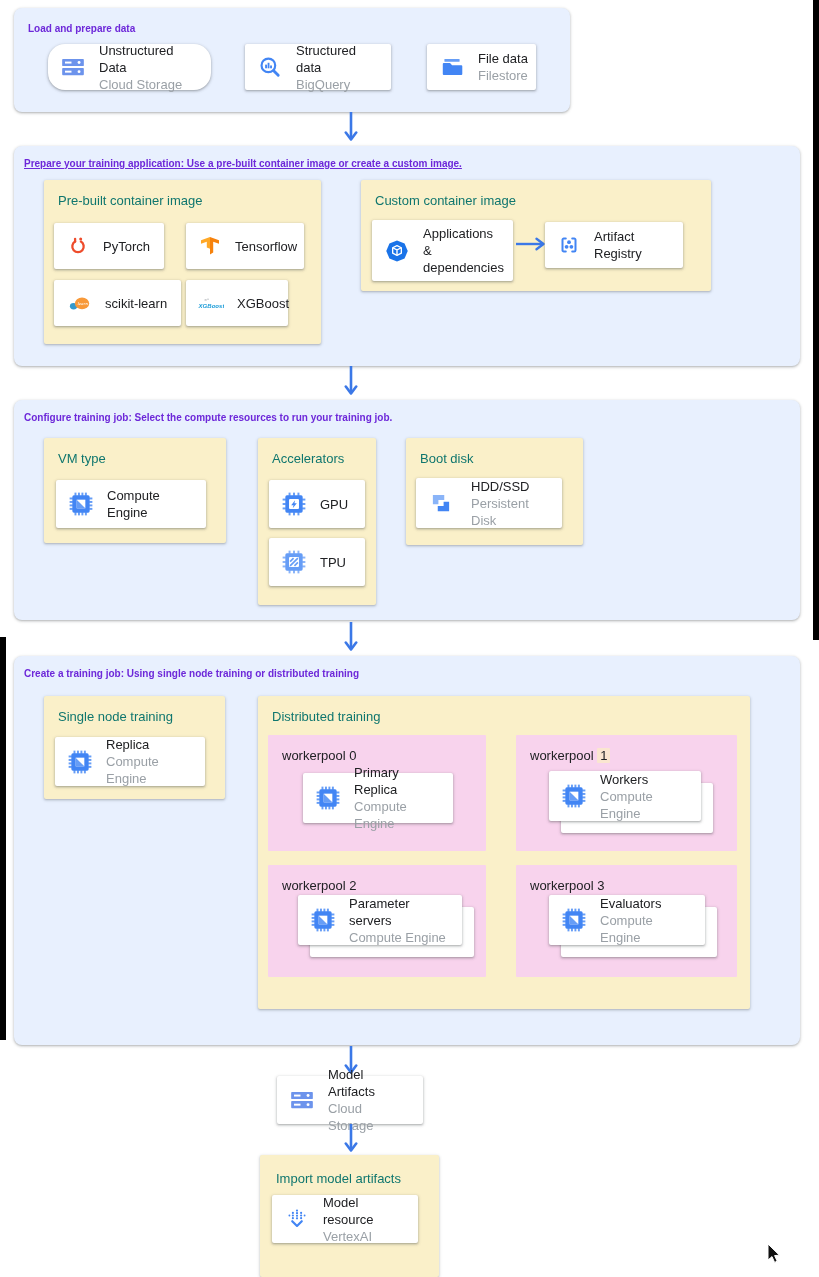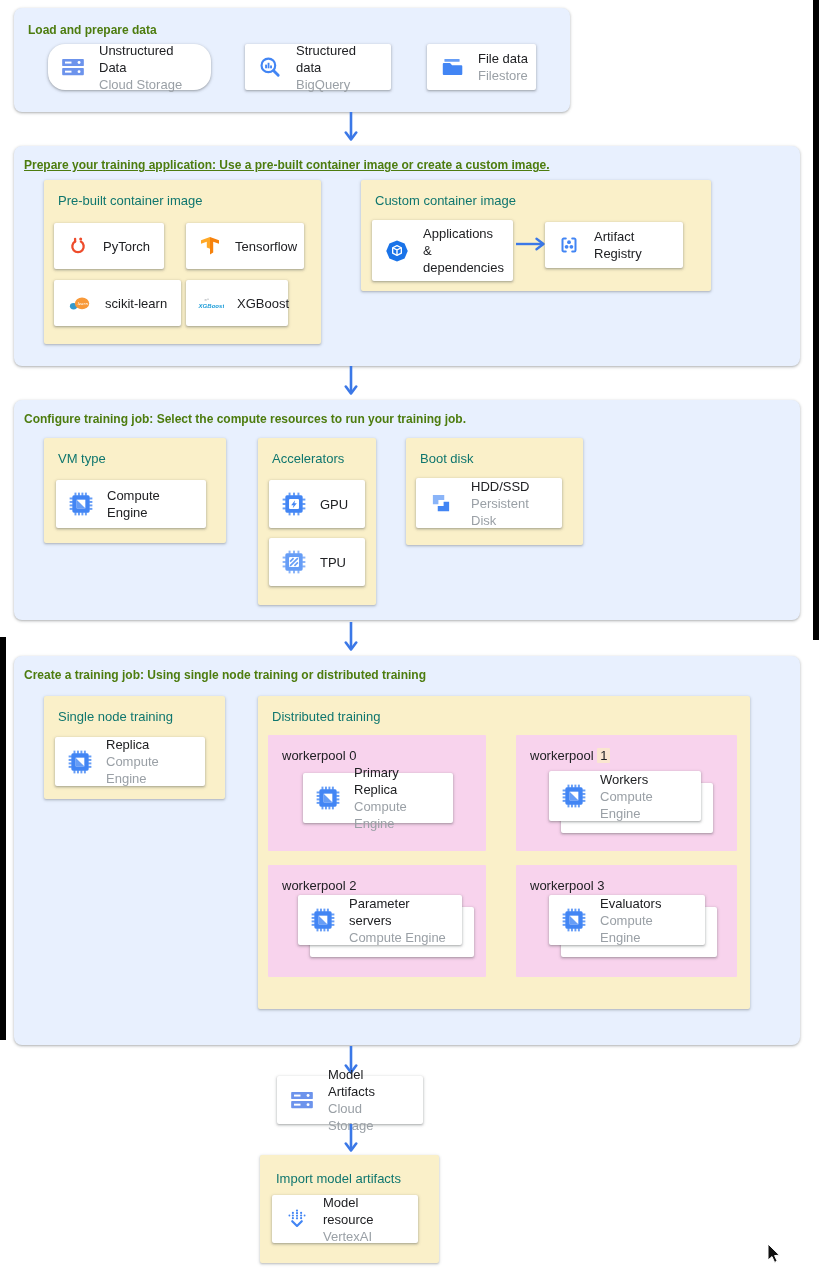--- a/index.html
+++ b/index.html
@@ -1,20 +1,20 @@
 <!DOCTYPE html>
 <html><head>
 <meta charset="utf-8">
 <style>
   html,body{margin:0;padding:0;background:#fff;}
   #canvas{position:relative;width:819px;height:1277px;background:#ffffff;overflow:hidden;
           font-family:"Liberation Sans","DejaVu Sans",sans-serif;color:#202124;}
   .section{position:absolute;background:#E8F0FE;border-radius:8px;
            box-shadow:0 1px 2px rgba(60,64,67,.28),0 1px 3px 1px rgba(60,64,67,.12);}
-  .sec-title{position:absolute;font-size:12px;font-weight:bold;color:#4d7c0f;white-space:nowrap;}
+  .sec-title{position:absolute;font-size:10px;font-weight:bold;color:#6d28d9;white-space:nowrap;}
   .ybox{position:absolute;background:#FAF0C9;border-radius:2px;
         box-shadow:0 1px 2px rgba(60,64,67,.25),0 1px 3px 1px rgba(60,64,67,.1);}
   .ybox-title{position:absolute;left:14px;top:13px;font-size:13px;color:#0f766e;white-space:nowrap;}
   .pinkbox{position:absolute;background:#F8D3ED;border-radius:1px;}
   .pool-label{position:absolute;left:14px;top:13px;font-size:13px;color:#202124;white-space:nowrap;}
   .hl{background:#FAE6D0;padding:0 3px;border-radius:1px;}
   .card{position:absolute;background:#fff;border-radius:2px;box-sizing:border-box;
         box-shadow:0 1px 2px rgba(60,64,67,.3),0 1px 3px 1px rgba(60,64,67,.15);
         display:flex;align-items:center;gap:13px;padding:0 12px;}
   .backcard{position:absolute;background:#fff;border-radius:2px;
@@ -523,21 +523,21 @@
       </div>
   </div>
 
   <div class="flow" style="left:344px;top:1124px;">
     <svg width="14" height="29" viewBox="0 0 14 29">
         <line x1="7" y1="0" x2="7" y2="25" stroke="#3B78E7" stroke-width="2.6"></line>
         <path d="M1.8 19.5 L7 26.5 L12.2 19.5" fill="none" stroke="#3B78E7" stroke-width="2.6" stroke-linecap="round" stroke-linejoin="round"></path>
       </svg>
   </div>
 
-  <div class="ybox" style="left:260px;top:1155px;width:179px;height:108px;">
+  <div class="ybox" style="left:260px;top:1155px;width:179px;height:122px;">
     <div class="ybox-title" style="left:16px;top:16px;">Import model artifacts</div>
     <div class="card" style="left:12px;top:40px;width:146px;height:48px;">
       <span class="icon">
         <svg width="26" height="26" viewBox="0 0 24 24">
             <g fill="#4285F4">
               <circle cx="8.2" cy="6.4" r="1"></circle>
               <circle cx="8.2" cy="8.8" r="1"></circle>
               <circle cx="8.2" cy="11.2" r="1"></circle>
               <circle cx="12" cy="4.2" r="1"></circle>
               <circle cx="12" cy="6.6" r="1"></circle>

